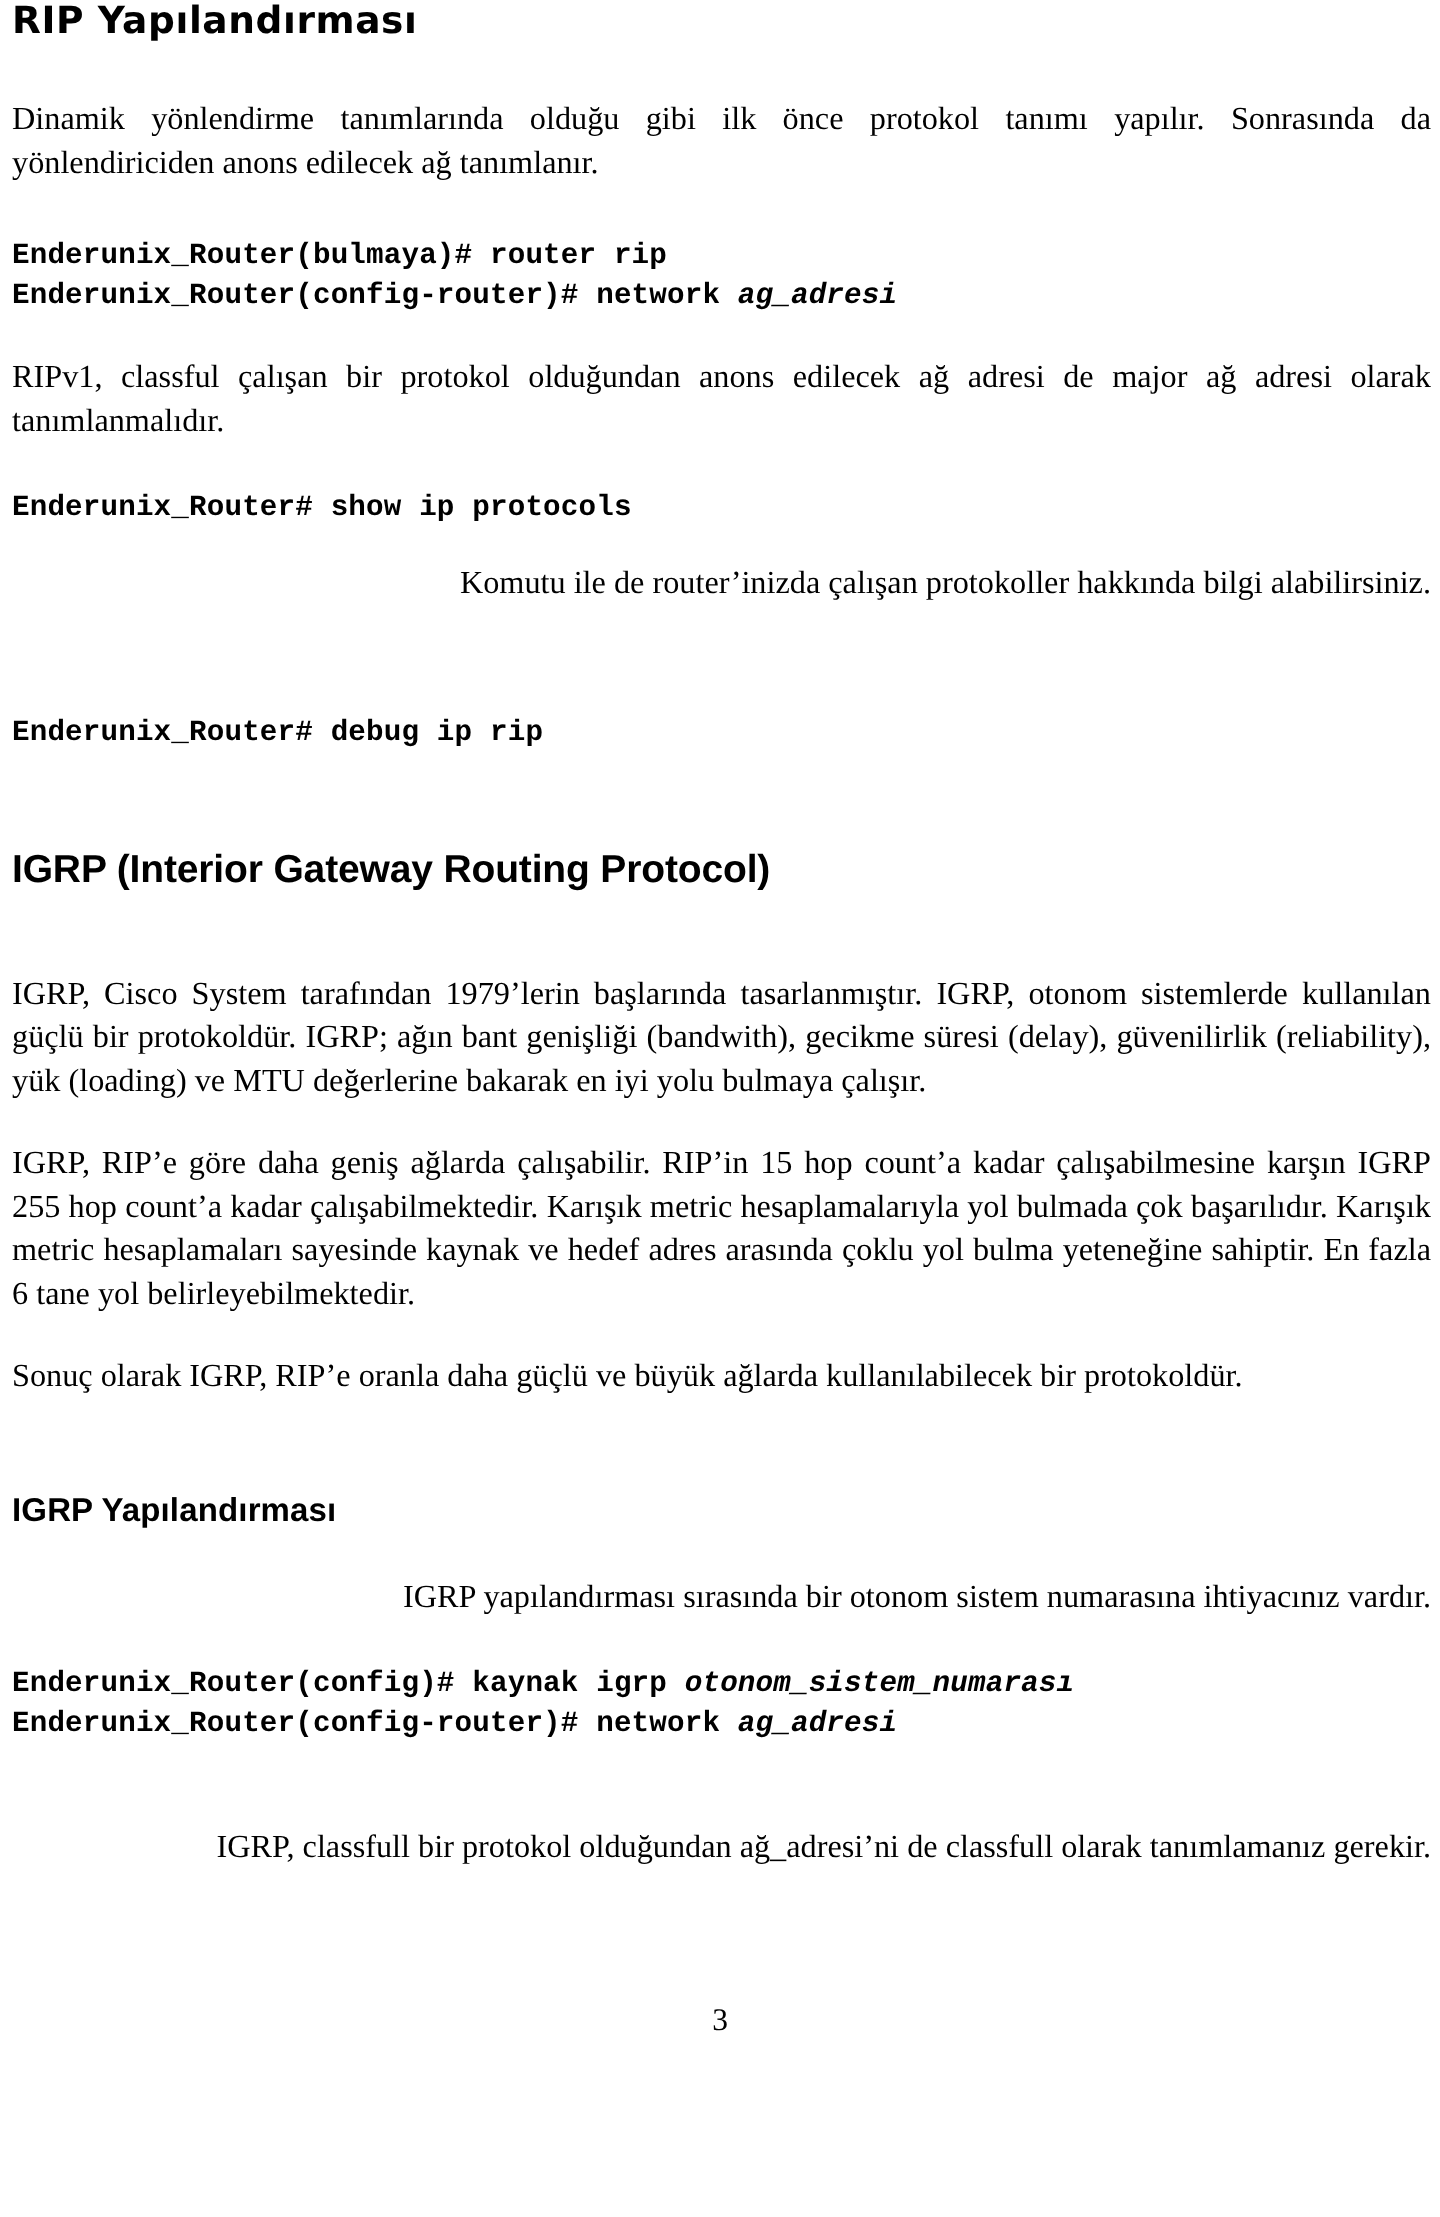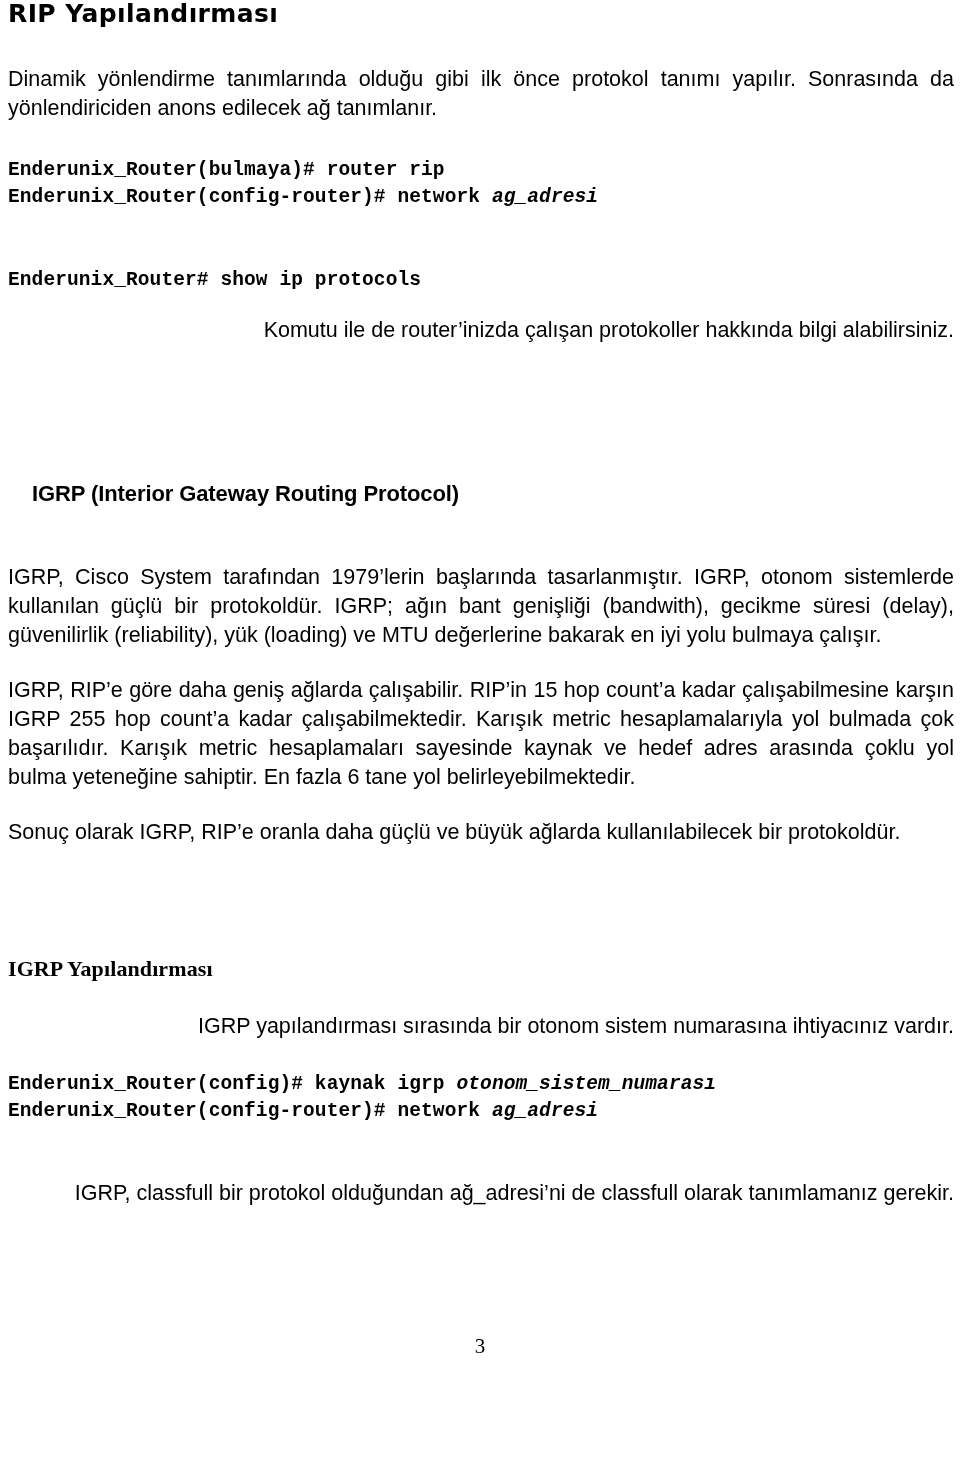--- a/index.html
+++ b/index.html
@@ -38,44 +38,42 @@
   }
 
   h1.doc-title {
     font-size: 25px;
     line-height: 27px;
     font-family: "DejaVu Sans", "Liberation Sans", sans-serif;
     letter-spacing: 0.4px;
   }
 
   h2.section-heading {
-    font-size: 22px;
+    font-size: 26px;
     line-height: 30px;
     font-family: "Liberation Sans", "DejaVu Sans", sans-serif;
     letter-spacing: -0.1px;
-    margin-left: 24px;
   }
 
   h3.sub-heading {
     font-size: 22px;
     line-height: 26px;
-    font-family: Liberation Serif, serif;
+    font-family: Liberation Sans, sans-serif;
     letter-spacing: 0.1px;
-    margin-top: 47px;
   }
 
   
   p.body-text {
     margin: 0;
     padding: 0;
     font-size: 21.5px;
     line-height: 29px;
     text-align: justify;
     text-justify: inter-word;
-    font-family: Liberation Sans, sans-serif;
+    font-family: Liberation Serif, serif;
     color: #000;
     hyphens: none;
   }
   p.body-text.no-justify {
     text-align: right;
   }
 
   
   pre.cmd-block {
     margin: 0;
@@ -124,34 +122,36 @@
 
   <p class="body-text">Dinamik yönlendirme tanımlarında olduğu gibi ilk önce protokol tanımı yapılır. Sonrasında da yönlendiriciden anons edilecek ağ tanımlanır.</p>
 
   <div class="sp-34"></div>
 
   <pre class="cmd-block"><span>Enderunix_Router(bulmaya)# router rip</span>
 <span>Enderunix_Router(config-router)# network </span><span class="arg">ag_adresi</span></pre>
 
   <div class="sp-26"></div>
 
+  <p class="body-text">RIPv1, classful çalışan bir protokol olduğundan anons edilecek ağ adresi de major ağ adresi olarak tanımlanmalıdır.</p>
 
   <div class="sp-30"></div>
 
   <pre class="cmd-block">Enderunix_Router# show ip protocols</pre>
 
   <div class="sp-22"></div>
 
   <p class="body-text no-justify">Komutu ile de router’inizda çalışan protokoller hakkında bilgi alabilirsiniz.</p>
 
   <div class="sp-46"></div>
 
 
   <div class="sp-26"></div>
 
+  <pre class="cmd-block">Enderunix_Router# debug ip rip</pre>
 
   <div class="sp-62"></div>
 
   <h2 class="section-heading">IGRP (Interior Gateway Routing Protocol)</h2>
 
   <div class="sp-54"></div>
 
   <p class="body-text">IGRP, Cisco System tarafından 1979’lerin başlarında tasarlanmıştır. IGRP, otonom sistemlerde kullanılan güçlü bir protokoldür. IGRP; ağın bant genişliği (bandwith), gecikme süresi (delay), güvenilirlik (reliability), yük (loading) ve MTU değerlerine bakarak en iyi yolu bulmaya çalışır.</p>
 
   <div class="sp-26"></div>

